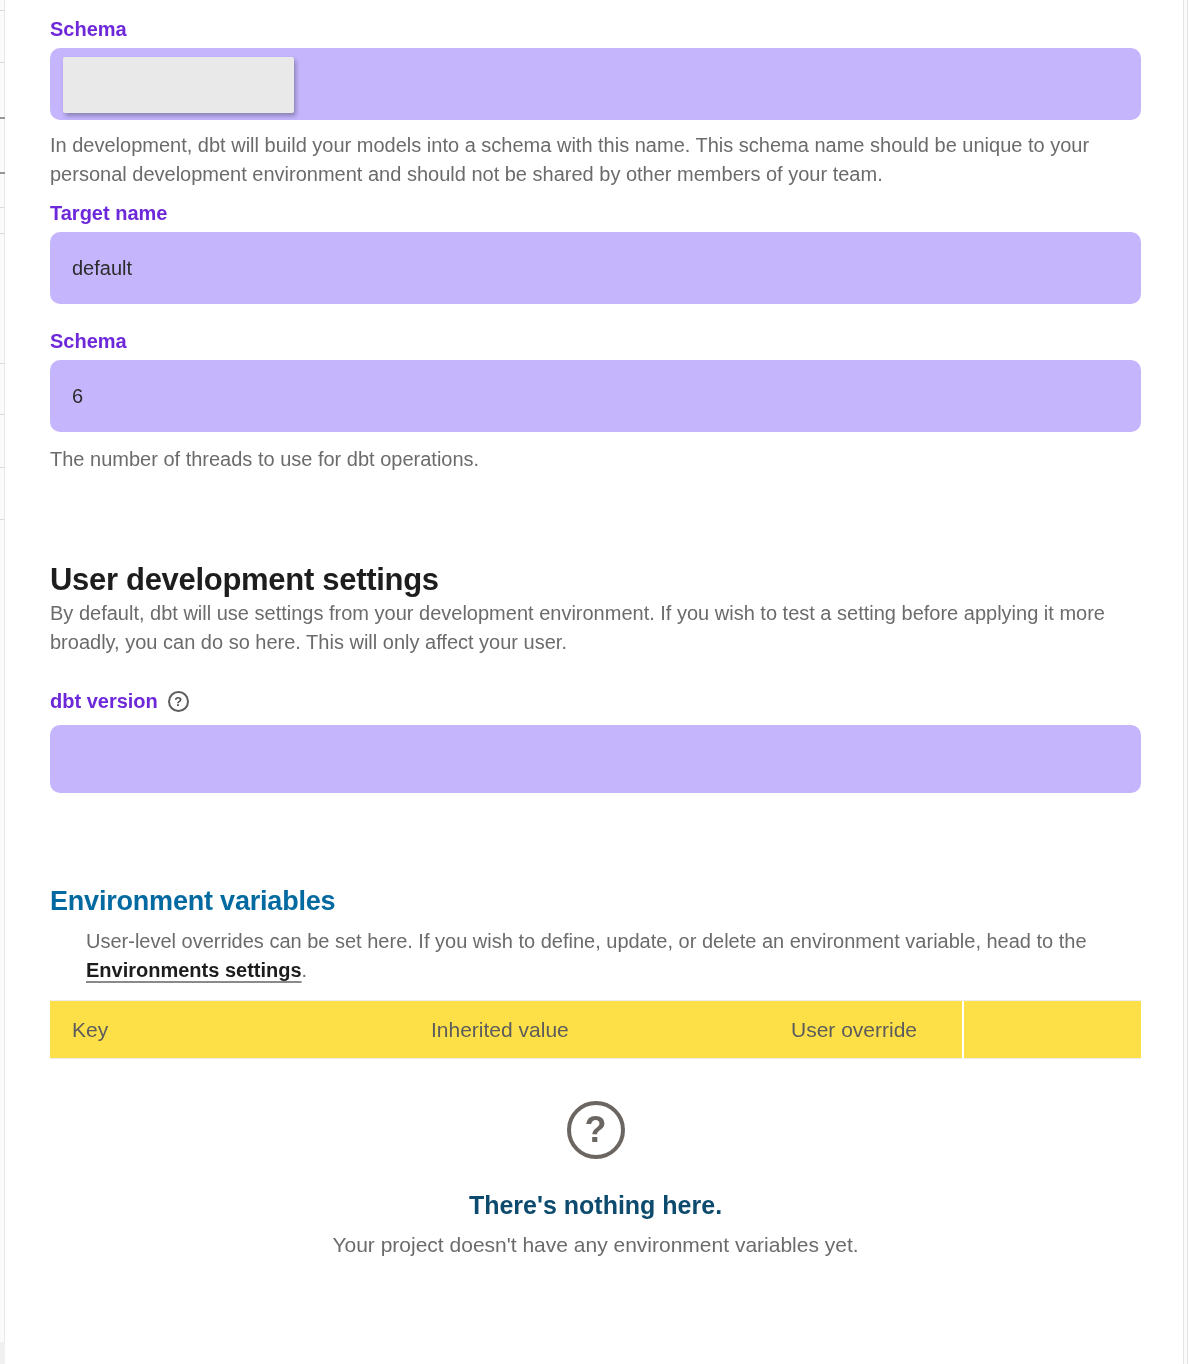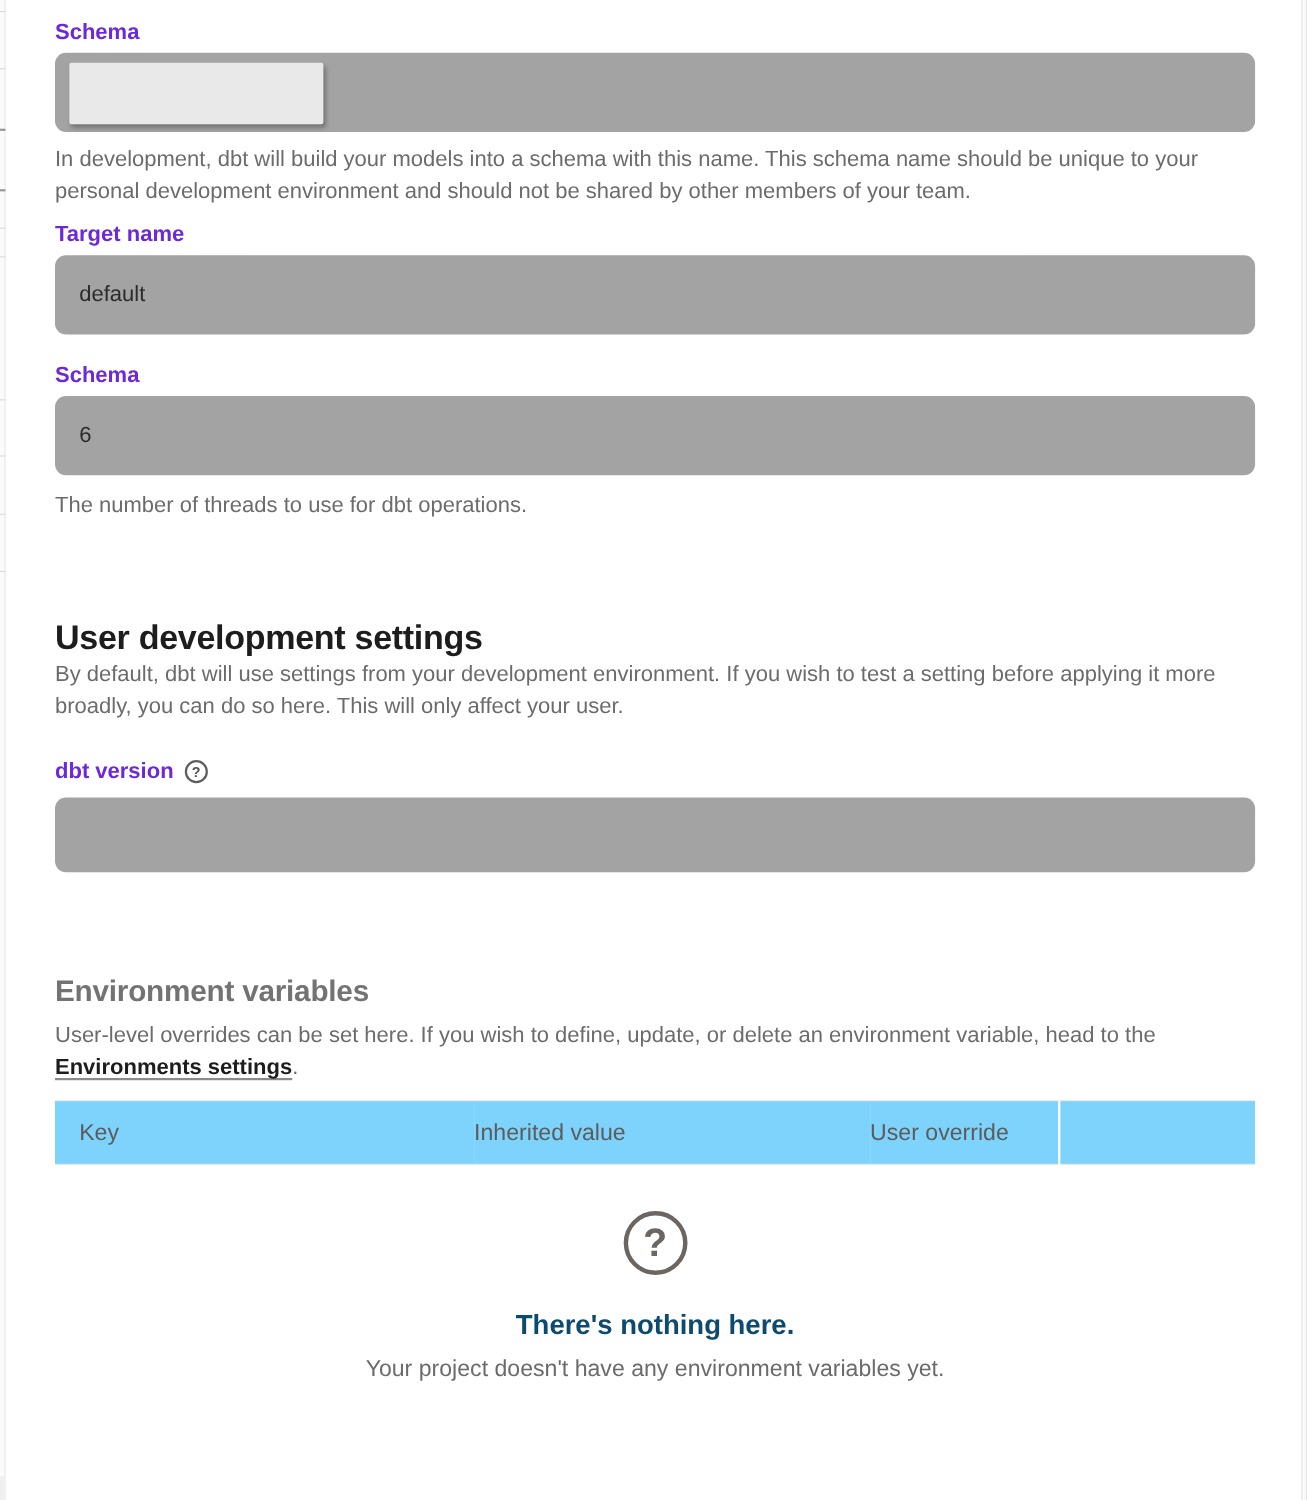--- a/index.html
+++ b/index.html
@@ -29,21 +29,21 @@
 
   .content { position:absolute; left:50px; top:0; width:1091px; padding-top:18px; }
 
   .field-label {
     font-size:20px; line-height:23px; font-weight:700; color:#6d28d9;
   }
 
   .input-shell { position:relative; margin-top:7px; }
   .text-input {
     display:block; width:100%; height:72px;
-    background:#a3a3a3; border:none; border-radius:10px;
+    background:#c4b5fd; border:none; border-radius:10px;
     font-family:inherit; font-size:20px; color:#2b2b2b;
     padding:0 22px; outline:none;
   }
   .text-input.short { height:68px; }
 
   .redaction {
     position:absolute; left:13px; top:9px; width:231px; height:56px;
     background:#e9e9e9; border-radius:2px;
     box-shadow:2px 3px 4px rgba(0,0,0,0.28);
   }
@@ -68,34 +68,34 @@
     width:21px; height:21px; border:2px solid #5d5d5d; border-radius:50%;
     display:flex; align-items:center; justify-content:center;
     font-size:13px; line-height:13px; font-weight:700; color:#4f4f4f;
     cursor:pointer; flex:0 0 auto;
   }
   .dbt-version-input { margin-top:12px; }
   .override-help { margin-top:13px; }
 
   .h2 {
     margin-top:92px; font-size:27px; line-height:32px;
-    font-weight:700; color:#737373; letter-spacing:-0.2px;
+    font-weight:700; color:#0369a1; letter-spacing:-0.2px;
   }
-  .env-desc { margin-top:10px; max-width:1040px; }
+  .env-desc { margin-top:10px; max-width:1040px;margin-left:36px; }
   .env-link {
     color:#1c1c1c; font-weight:700; text-decoration:underline;
     text-decoration-color:#8a8a8a; text-underline-offset:4px; cursor:pointer;
   }
 
   .env-table { margin-top:15px; border-top:1px solid #ededed; }
   .thead {
     display:flex; height:58px; align-items:center;
     font-size:21px; color:#5c5c5c;
   }
-  .th { background:#7dd3fc; height:58px; display:flex; align-items:center; border-bottom:1px solid #ebebeb; }
+  .th { background:#fde047; height:58px; display:flex; align-items:center; border-bottom:1px solid #ebebeb; }
   .th.key { width:381px; padding-left:22px; }
   .th.inherited { width:360px; }
   .th.override-col { width:171px; }
   .th-divider { width:2px; height:58px; background:#ffffff; }
   .th.actions { flex:1; }
 
   .empty-state { margin-top:42px; text-align:center; }
   .q-icon {
     width:58px; height:58px; margin:0 auto;
     border:4px solid #6b6661; border-radius:50%;

